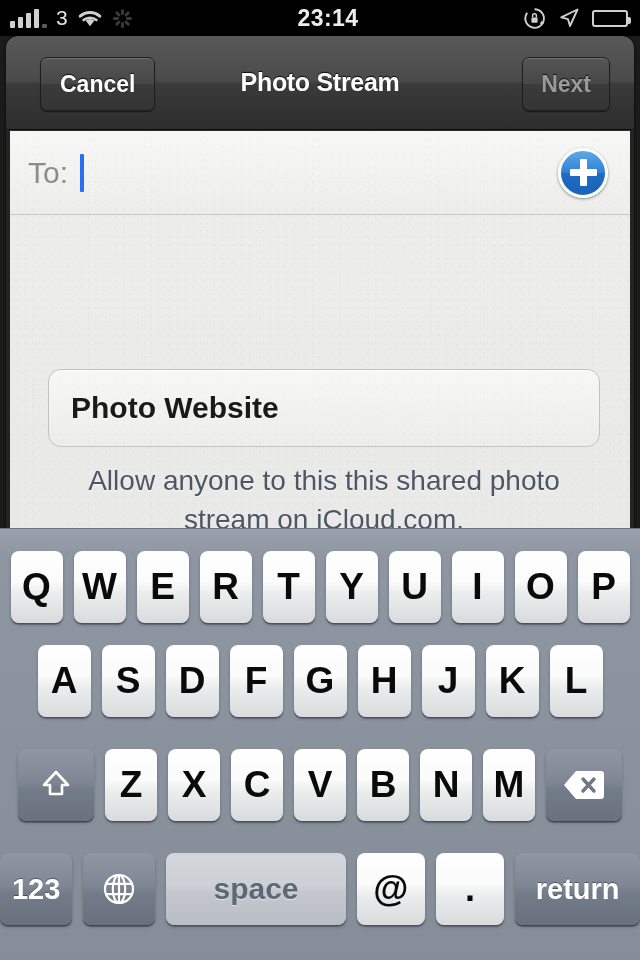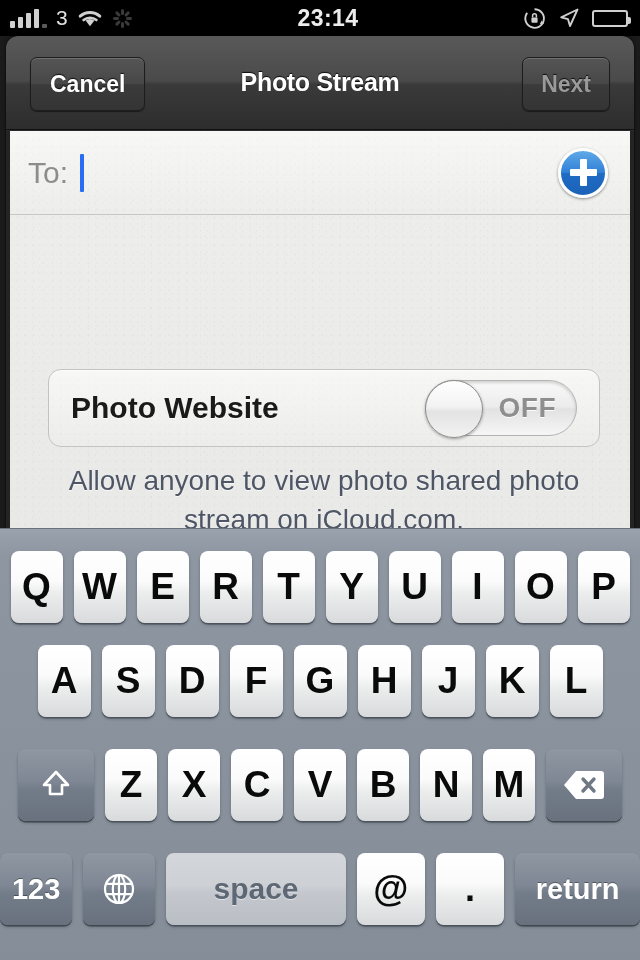--- a/index.html
+++ b/index.html
@@ -73,20 +73,21 @@
     letter-spacing:-0.3px;
   }
   .navbtn{
     position:absolute; top:21px;
     border:1px solid #1d1d1d; border-radius:7px;
     background:linear-gradient(to bottom,#555 0%,#474747 50%,#3b3b3b 51%,#343434 100%);
     box-shadow:inset 0 1px 0 rgba(255,255,255,.16), 0 1px 1px rgba(0,0,0,.5);
     display:flex; align-items:center; justify-content:center;
     font-size:23px; font-weight:700;
     text-shadow:0 -1px 1px rgba(0,0,0,.8);
+    margin-left:10px;
   }
   .navbtn.cancel{ left:24px; height:54px; padding:0 19px; color:#fff; }
   .navbtn.next{ right:24px; height:54px; padding:6px 18px; color:#9a9a9a; }
 
   .sheetbody{
     position:absolute; top:95px; left:0; width:628px; height:397px;
     background:
       radial-gradient(circle at 22% 28%, rgba(0,0,0,.028) 0 1px, transparent 1px),
       radial-gradient(circle at 68% 71%, rgba(0,0,0,.025) 0 1px, transparent 1px),
       linear-gradient(to bottom,#eeeeec 0%,#e9e9e7 100%);
@@ -267,27 +268,23 @@
       <span class="caret"></span>
       <div class="addbtn">
         <span class="pv"></span>
         <span class="ph"></span>
       </div>
     </div>
 
 
     <div class="cell pubweb">
       <span class="celllabel">Photo Website</span>
-      <div class="switch">
-        <span class="lbl">OFF</span>
-        <span class="knob"></span>
-      </div>
-    </div>
-
-    <div class="footnote">Allow anyone to view photo shared photo stream on iCloud.com.</div>
+    </div>
+
+    <div class="footnote">Allow anyone to this this shared photo stream on iCloud.com.</div>
   </div>
 </div>
 
 <div class="keyboard">
 
   <div class="krow r1">
     <div class="key">Q</div>
     <div class="key">W</div>
     <div class="key">E</div>
     <div class="key">R</div>

